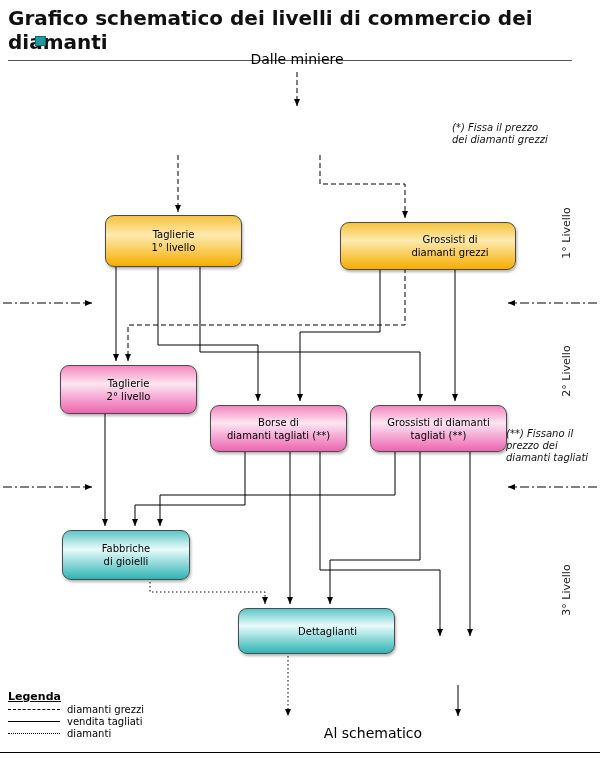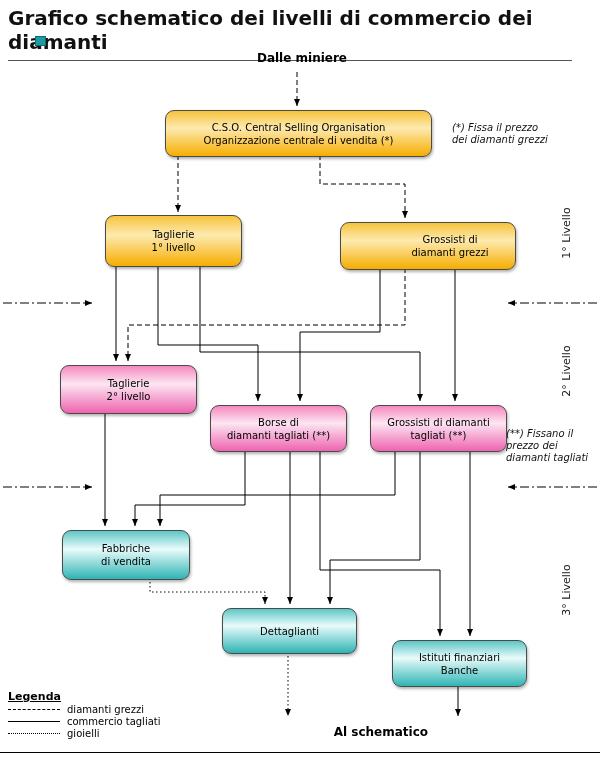--- a/index.html
+++ b/index.html
@@ -10,21 +10,21 @@
   }
   .title {
     position:absolute; left:8px; top:6px; width:564px;
     font-size:20px; font-weight:bold; color:#111;
     border-bottom:1px solid #555; padding-bottom:6px;
   }
   .bullet {
     position:absolute; left:35px; top:36px; width:9px; height:8px;
     background:#1f9aa0; border:1px solid #0c6d72;
   }
-  .flow-text { position:absolute; font-size:12px; font-weight:bold; text-align:right; }
+  .flow-text { position:absolute; font-size:14px; font-weight:normal; text-align:center; }
   #svg-layer { position:absolute; left:0; top:0; pointer-events:none; }
   .e { stroke:#000; stroke-width:1; fill:none; }
   .e-dashed  { stroke-dasharray:5 3; }
   .e-dotted  { stroke-dasharray:1.5 2.5; }
   .e-dashdot { stroke-dasharray:9 3 2 3; }
   .node {
     position:absolute; border:1px solid #4a4a4a; border-radius:9px;
     display:flex; align-items:center; justify-content:center; text-align:center;
     font-size:10px; line-height:1.3; white-space:pre-line;
     box-shadow:1px 2px 3px rgba(0,0,0,0.3);
@@ -87,55 +87,51 @@
 
     <path class="e e-dashdot" marker-end="url(#arr)" d="M3,303 H92"></path>
     <path class="e e-dashdot" marker-end="url(#arr)" d="M597,303 H508"></path>
     <path class="e e-dashdot" marker-end="url(#arr)" d="M3,487 H92"></path>
     <path class="e e-dashdot" marker-end="url(#arr)" d="M597,487 H508"></path>
   </svg>
 
   <div class="flow-text" style="left:247px;top:51px;width:100px;">Dalle miniere</div>
   <div class="flow-text" style="left:318px;top:725px;width:110px;">Al schematico</div>
 
-  <div class="node gold" style="left:165px;top:110px;width:265px;height:45px;">C.S.O. Central Selling Organisation
-Organizzazione centrale di vendita (*)</div>
   <div class="node gold" style="left:105px;top:215px;width:135px;height:50px;">Taglierie
 1° livello</div>
   <div class="node gold" style="left:340px;top:222px;width:130px;height:46px;padding-left:44px;">Grossisti di
 diamanti grezzi</div>
   <div class="node pink" style="left:60px;top:365px;width:135px;height:47px;">Taglierie
 2° livello</div>
   <div class="node pink" style="left:210px;top:405px;width:135px;height:45px;">Borse di
 diamanti tagliati (**)</div>
   <div class="node pink" style="left:370px;top:405px;width:135px;height:45px;">Grossisti di diamanti
 tagliati (**)</div>
   <div class="node teal" style="left:62px;top:530px;width:126px;height:48px;">Fabbriche
-di vendita</div>
-  <div class="node teal" style="left:222px;top:608px;width:133px;height:44px;">Dettaglianti</div>
-  <div class="node teal" style="left:392px;top:640px;width:133px;height:45px;">Istituti finanziari
-Banche</div>
+di gioielli</div>
+  <div class="node teal" style="left:238px;top:608px;width:133px;height:44px;padding-left:22px;">Dettaglianti</div>
 
   <div class="level-label" style="left:566px;top:233px;">1° Livello</div>
   <div class="level-label" style="left:566px;top:371px;">2° Livello</div>
   <div class="level-label" style="left:566px;top:590px;">3° Livello</div>
 
   <div class="annotation" style="left:452px;top:114px;width:104px;margin-top:8px;">(*) Fissa il prezzo dei diamanti grezzi</div>
   <div class="annotation" style="left:506px;top:428px;width:90px;">(**) Fissano il prezzo dei diamanti tagliati</div>
 
   <div class="legend">
     <div class="legend-title">Legenda</div>
     <div class="legend-row">
       <span class="ls ls-dashed"></span>
       <span>diamanti grezzi</span>
     </div>
     <div class="legend-row">
       <span class="ls ls-solid"></span>
-      <span>commercio tagliati</span>
+      <span>vendita tagliati</span>
     </div>
     <div class="legend-row">
       <span class="ls ls-dotted"></span>
-      <span>gioielli</span>
+      <span>diamanti</span>
     </div>
   </div>
 
   <div class="bottom-rule"></div>
 </div>
 
 </body></html>

